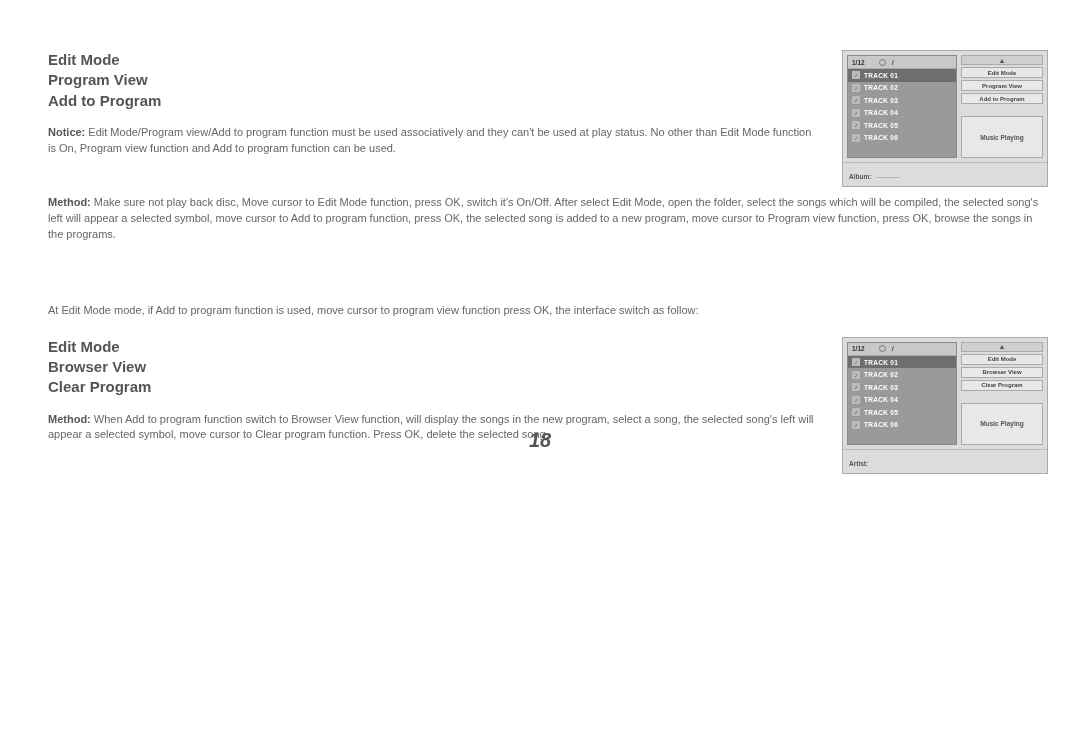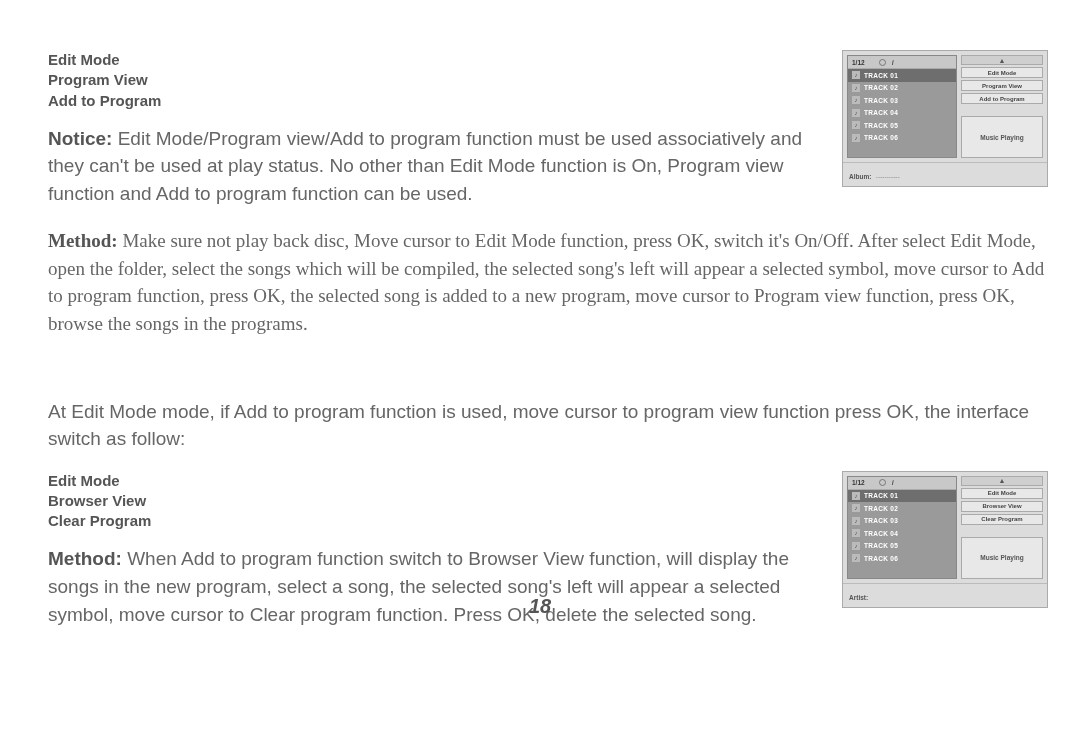--- a/index.html
+++ b/index.html
@@ -1,23 +1,23 @@
 <!DOCTYPE html>
 <html><head>
 <meta charset="utf-8">
 <style>
   * { box-sizing: border-box; margin: 0; padding: 0; }
   html, body { width: 1080px; height: 743px; font-family: Arial, Helvetica, sans-serif; color: #666; background: #fff; }
   .page { position: relative; padding: 50px 32px 0 48px; }
   .section-title { font-weight: bold; color: #555; font-size: 15px; line-height: 1.35; margin-bottom: 14px; }
-  .para { font-size: 19px; line-height: 1.45; color: #666; margin-bottom: 12px; }
+  .para { font-size: 11px; line-height: 1.45; color: #666; margin-bottom: 12px; }
   .label-bold { font-weight: bold; color: #555; }
   .row-top { display: flex; gap: 28px; align-items: flex-start; margin-bottom: 8px; }
   .row-top .textcol { flex: 1; }
-  .row-mid { margin-top: 8px; font-family: Liberation Serif, serif; }
+  .row-mid { margin-top: 8px; }
   .row-bottom-wrap { margin-top: 38px; }
   .row-bottom { display: flex; gap: 28px; align-items: flex-start; }
   .row-bottom .textcol { flex: 1; }
   .pagenum { position: absolute; left: 0; right: 0; bottom: 22px; text-align: center; font-style: italic; font-weight: bold; color: #555; font-size: 20px; }
 
   
   .panel { width: 206px; border: 1px solid #aaa; background: #dcdcdc; font-family: Arial, sans-serif; }
   .panel-inner { padding: 4px 4px 0 4px; }
   .panel-top { display: flex; gap: 4px; }
   .tracks { flex: 1; background: #9a9a9a; border: 1px solid #888; }

